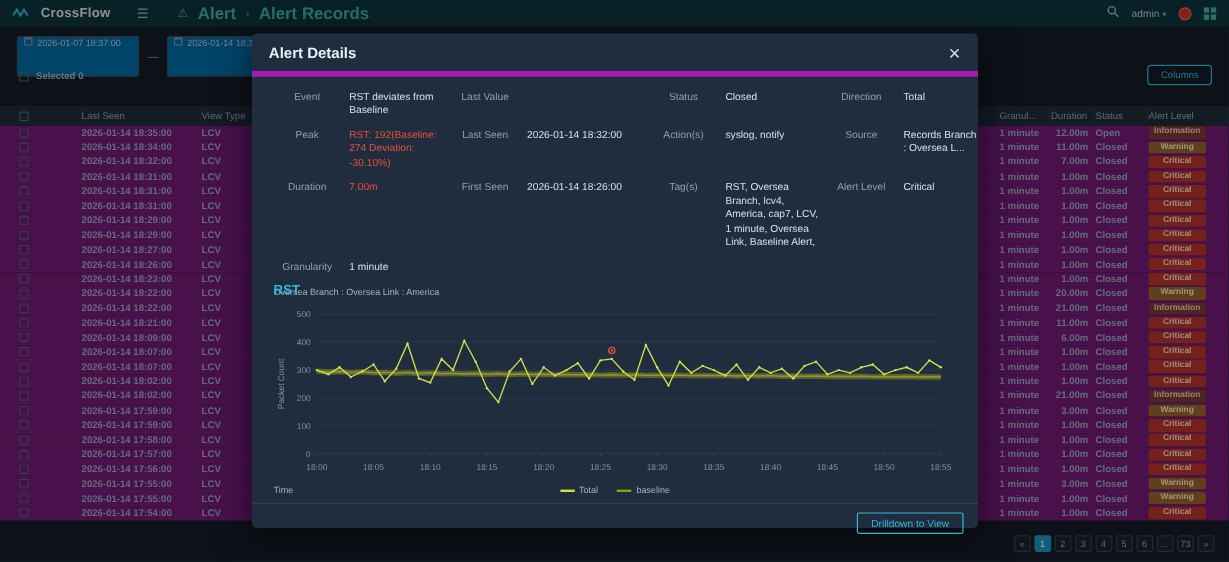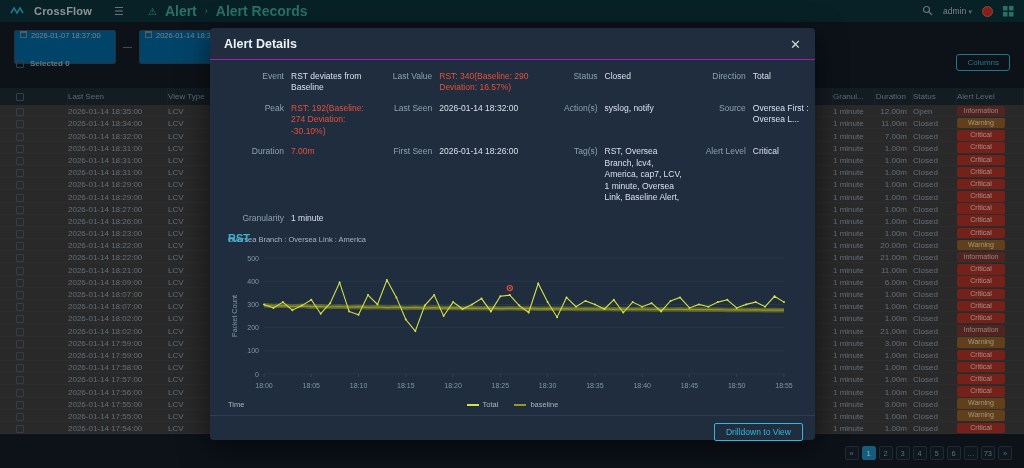--- a/index.html
+++ b/index.html
@@ -36,22 +36,22 @@
     background:transparent; cursor:pointer; flex-shrink:0; }
   .columns-btn { position:absolute; top:32px; right:14px; height:17px; padding:0 10px; background:transparent;
     border:1px solid #2fb7dc; border-radius:3px; color:#2fb7dc; font-size:8px; cursor:pointer;
     font-family:"Liberation Sans", sans-serif; }
 
   
   .table { position:absolute; top:88px; left:0; right:0; bottom:34px; overflow:hidden; }
   .thead { display:flex; height:17px; background:#1e2a37; color:#8da0b3; font-size:8px; align-items:center; }
   .thead .col { border-right:1px solid rgba(255,255,255,0.05); height:100%; display:flex; align-items:center; }
   .tbody { overflow:hidden; height:calc(100% - 17px); }
-  .trow { display:flex; height:12.2px; align-items:flex-end; color:#96a8ba; font-size:8px;
-    border-bottom:1px solid rgba(255,255,255,0.03); background:#404040; cursor:pointer; }
+  .trow { display:flex; height:12.2px; align-items:center; color:#96a8ba; font-size:8px;
+    border-bottom:1px solid rgba(255,255,255,0.03); background:#701a75; cursor:pointer;font-weight:bold; }
   .col { display:flex; align-items:center; overflow:hidden; white-space:nowrap; }
   .c-check { width:68px; padding-left:16px; flex-shrink:0; }
   .c-seen  { width:100px; flex-shrink:0; }
   .c-view  { width:90px; flex-shrink:0; }
   .c-mid   { flex:1; }
   .c-gran  { width:42px; flex-shrink:0; }
   .c-dur   { width:38px; flex-shrink:0; justify-content:flex-end; padding-right:6px; }
   .c-status{ width:44px; flex-shrink:0; }
   .c-level { width:67px; flex-shrink:0; }
   .badge { display:inline-block; width:48px; font-size:7px; text-align:center; padding:1px 0;
@@ -65,28 +65,28 @@
   .page-btn { min-width:14px; height:14px; display:flex; align-items:center; justify-content:center;
     background:#18222e; border:1px solid #2e4152; border-radius:2px; color:#8fa3b5; font-size:7.5px;
     cursor:pointer; padding:0 2px; }
   .page-btn.active { background:#1e90c0; border-color:#1e90c0; color:#ffffff; }
 
   
   .overlay { position:absolute; inset:0; background:rgba(0,0,0,0.35); z-index:5; }
   .modal { position:absolute; left:210px; top:28px; width:605px; height:412px; background:#1f2d3e;
     border-radius:4px; box-shadow:0 8px 30px rgba(0,0,0,0.6); z-index:10; display:flex; flex-direction:column; }
   .modal-head { display:flex; align-items:center; justify-content:space-between; padding:9px 14px 8px;
-    border-bottom:1px solid #a21caf; }
+    border-bottom:5px solid #a21caf; }
   .modal-title { color:#eaf1f7; font-size:12.5px; font-weight:bold; }
   .modal-close { color:#cfd8dc; font-size:13px; cursor:pointer; line-height:1; }
 
   .fields { display:grid; grid-template-columns:25% 28% 25% 22%; column-gap:6px; row-gap:9px;
     padding:11px 18px 4px; }
   .field { display:flex; align-items:flex-start; font-size:8.5px; line-height:1.35; }
-  .f-label { width:56px; flex-shrink:0; text-align:right; margin-right:7px; color:#8ea1b3; }
+  .f-label { width:56px; flex-shrink:0; text-align:center; margin-right:7px; color:#8ea1b3; }
   .f-value { color:#d7e0e9; }
   .f-value.red { color:#e8503a; }
 
   .chart-block { padding:4px 18px 0; }
   .chart-head { position:relative; height:14px; }
   .chart-sub { position:absolute; left:0; top:3px; color:#a7b4c0; font-size:7.5px; }
   .chart-title { position:absolute; left:0; right:0; top:0; text-align:left; color:#35b6d9;
     font-size:11px; font-weight:bold; }
   #chart-svg { display:block; margin-top:2px; }
   #chart-svg text { font-family:"Liberation Sans", sans-serif; }
@@ -580,21 +580,20 @@
       <span class="modal-close">✕</span>
     </div>
 
     <div class="fields">
       <div class="field">
           <span class="f-label">Event</span>
           <span class="f-value">RST deviates from Baseline</span>
         </div>
         <div class="field">
           <span class="f-label">Last Value</span>
-          <span class="f-value red">RST: 340(Baseline: 290 Deviation: 16.57%)</span>
         </div>
         <div class="field">
           <span class="f-label">Status</span>
           <span class="f-value">Closed</span>
         </div>
         <div class="field">
           <span class="f-label">Direction</span>
           <span class="f-value">Total</span>
         </div>
         <div class="field">
@@ -604,21 +603,21 @@
         <div class="field">
           <span class="f-label">Last Seen</span>
           <span class="f-value">2026-01-14 18:32:00</span>
         </div>
         <div class="field">
           <span class="f-label">Action(s)</span>
           <span class="f-value">syslog, notify</span>
         </div>
         <div class="field">
           <span class="f-label">Source</span>
-          <span class="f-value">Oversea First : Oversea L...</span>
+          <span class="f-value">Records Branch : Oversea L...</span>
         </div>
         <div class="field">
           <span class="f-label">Duration</span>
           <span class="f-value red">7.00m</span>
         </div>
         <div class="field">
           <span class="f-label">First Seen</span>
           <span class="f-value">2026-01-14 18:26:00</span>
         </div>
         <div class="field">

